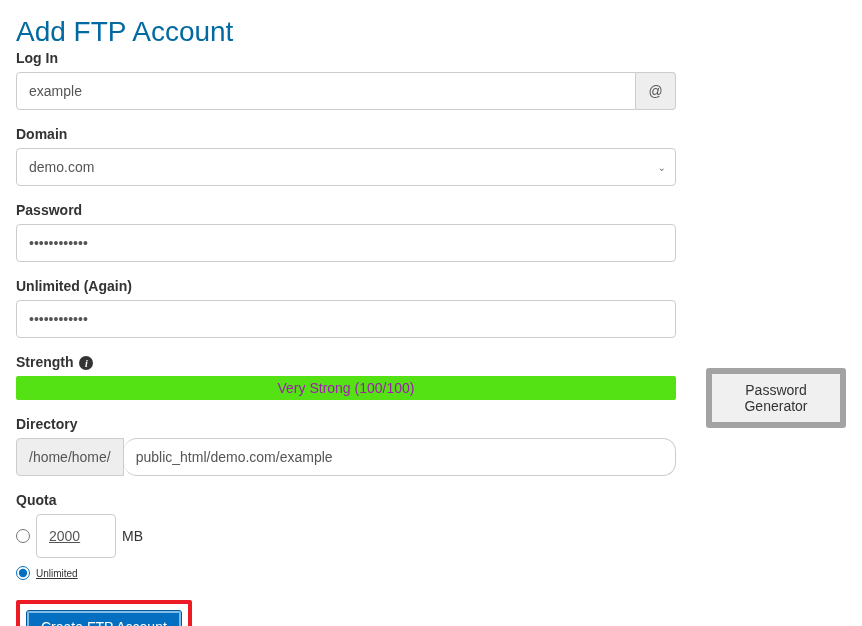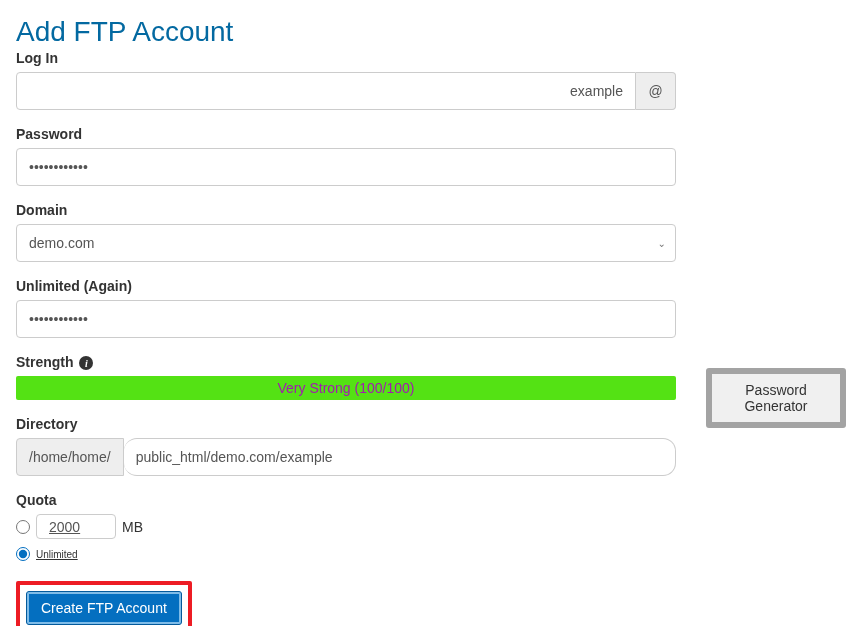--- a/index.html
+++ b/index.html
@@ -69,21 +69,20 @@
       color: #777;
     }
     .login-row {
       display: flex;
       width: 100%;
     }
     .login-row .text-input {
       flex: 1;
       border-top-right-radius: 0;
       border-bottom-right-radius: 0;
-      text-align: right;
     }
     .addon {
       width: 40px;
       height: 38px;
       border: 1px solid #ccc;
       border-left: none;
       background: #eee;
       border-top-right-radius: 4px;
       border-bottom-right-radius: 4px;
       display: flex;
@@ -141,21 +140,21 @@
       border-radius: 13px;
     }
     .quota-row {
       display: flex;
       align-items: center;
       gap: 6px;
       margin-bottom: 8px;
     }
     .quota-row .text-input {
       width: 80px;
-      height: 25px;
+      height: 44px;
       text-decoration: underline;
     }
     .quota-suffix {
       font-size: 14px;
     }
     input[type="radio"] {
       width: 14px;
       height: 14px;
       accent-color: #046fc0;
     }
@@ -201,35 +200,35 @@
 
     <div class="form-group">
       <label>Log In</label>
       <div class="login-row">
         <input type="text" class="text-input" value="example" style="">
         <div class="addon">@</div>
       </div>
     </div>
 
     <div class="form-group">
-      <label>Password</label>
-      <input type="password" class="text-input" value="••••••••••••" style="">
-    </div>
-
-    <div class="form-group">
       <label>Domain</label>
       <div class="select-wrap">
         <select class="text-input">
           <option>demo.com</option>
         </select>
         <span class="caret">⌄</span>
       </div>
     </div>
 
     <div class="form-group">
+      <label>Password</label>
+      <input type="password" class="text-input" value="••••••••••••" style="">
+    </div>
+
+    <div class="form-group">
       <label>Unlimited (Again)</label>
       <input type="password" class="text-input" value="••••••••••••" style="">
     </div>
 
     <div class="form-group">
       <label>
         <span>Strength</span>
         <span class="info-icon">i</span>
       </label>
       <div class="strength-bar">Very Strong (100/100)</div>

